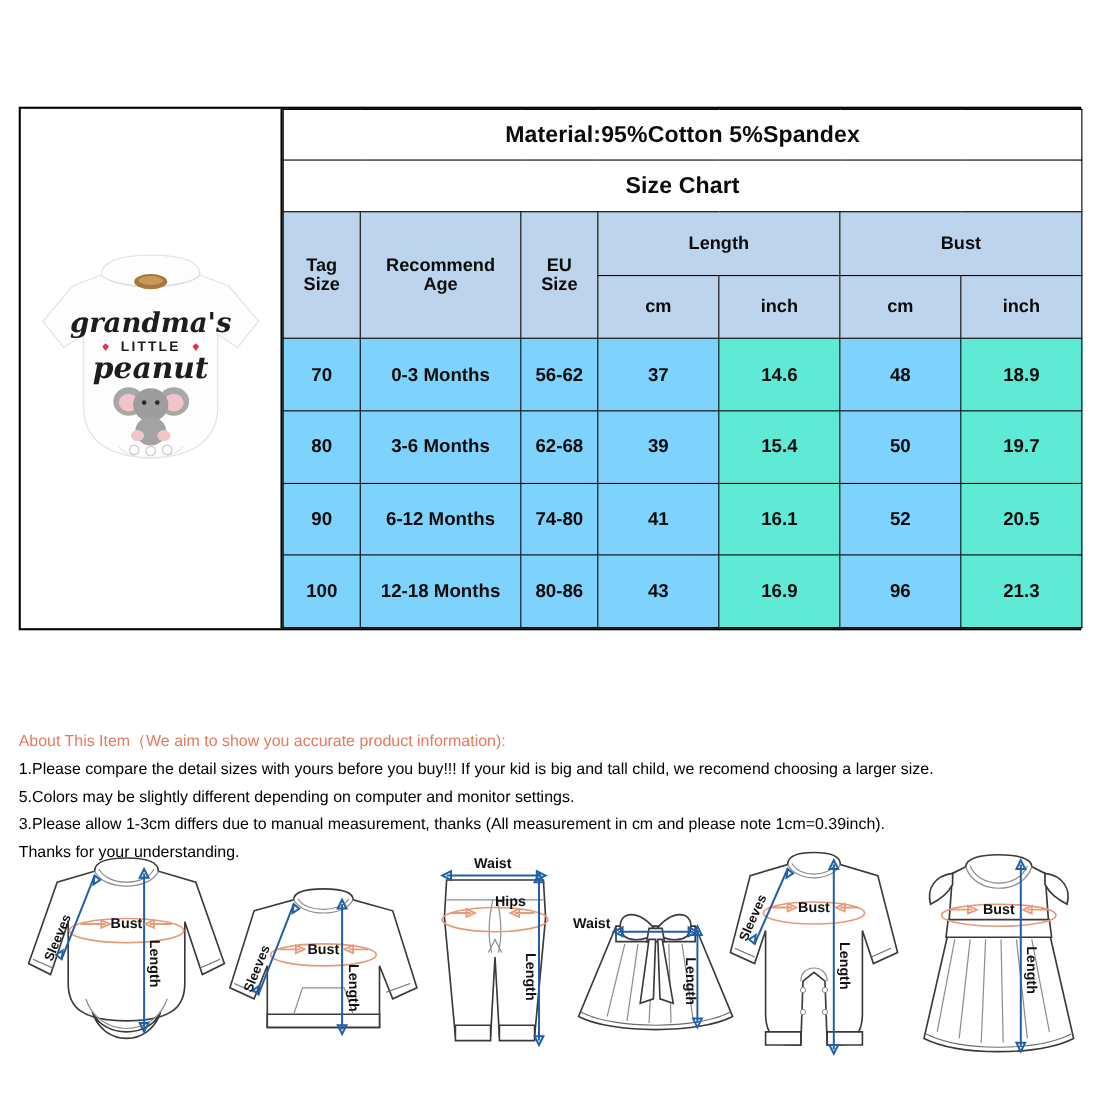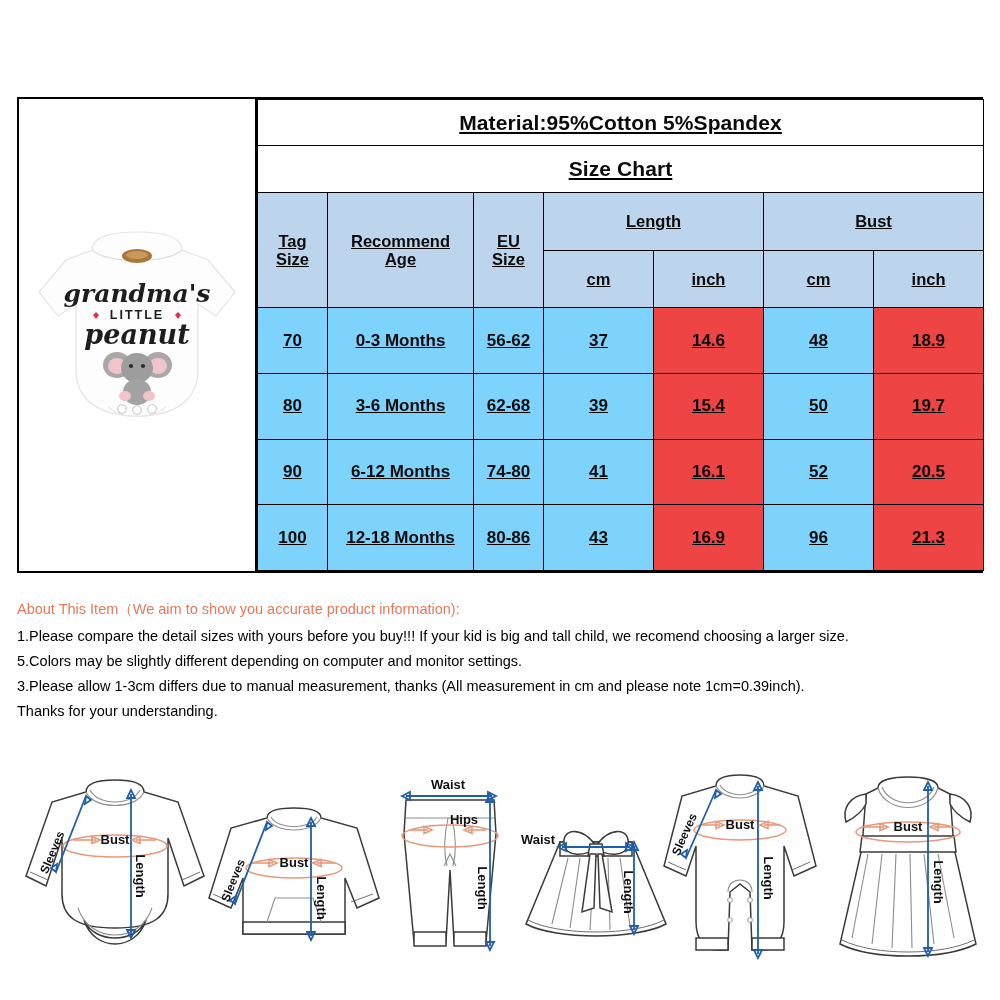--- a/index.html
+++ b/index.html
@@ -39,21 +39,20 @@
     flex: 0 0 238px;
     text-align: center;
   }
   #onesie-svg { display: block; }
 
   
   #size-table-wrap {
     flex: 1 1 auto;
     display: flex;
     flex-direction: column;
-    text-decoration: underline;
   }
   table.size-table {
     border-collapse: collapse;
     width: 100%;
     height: 100%;
     table-layout: fixed;
   }
   table.size-table td, table.size-table th {
     border: 1.6px solid #000;
     text-align: center;
@@ -73,28 +72,28 @@
     font-size: 16.5px;
     line-height: 1.12;
   }
   td.hdr-group { height: 56px; }
   td.hdr-sub { height: 56px; }
   td.data {
     height: 64px;
     font-size: 17px;
     background: #7dd3fc;
   }
-  td.data.shade { background: #ef4444; }
+  td.data.shade { background: #5eead4; }
   .hdr-two-line span { display: block; }
 
   
   #about {
     position: absolute;
     left: 17px;
-    top: 600px;
+    top: 664px;
     width: 968px;
   }
   #about-title {
     color: #e5795a;
     font-size: 14.5px;
     margin-bottom: 9px;
     white-space: nowrap;
   }
   .about-line {
     color: #000000;

